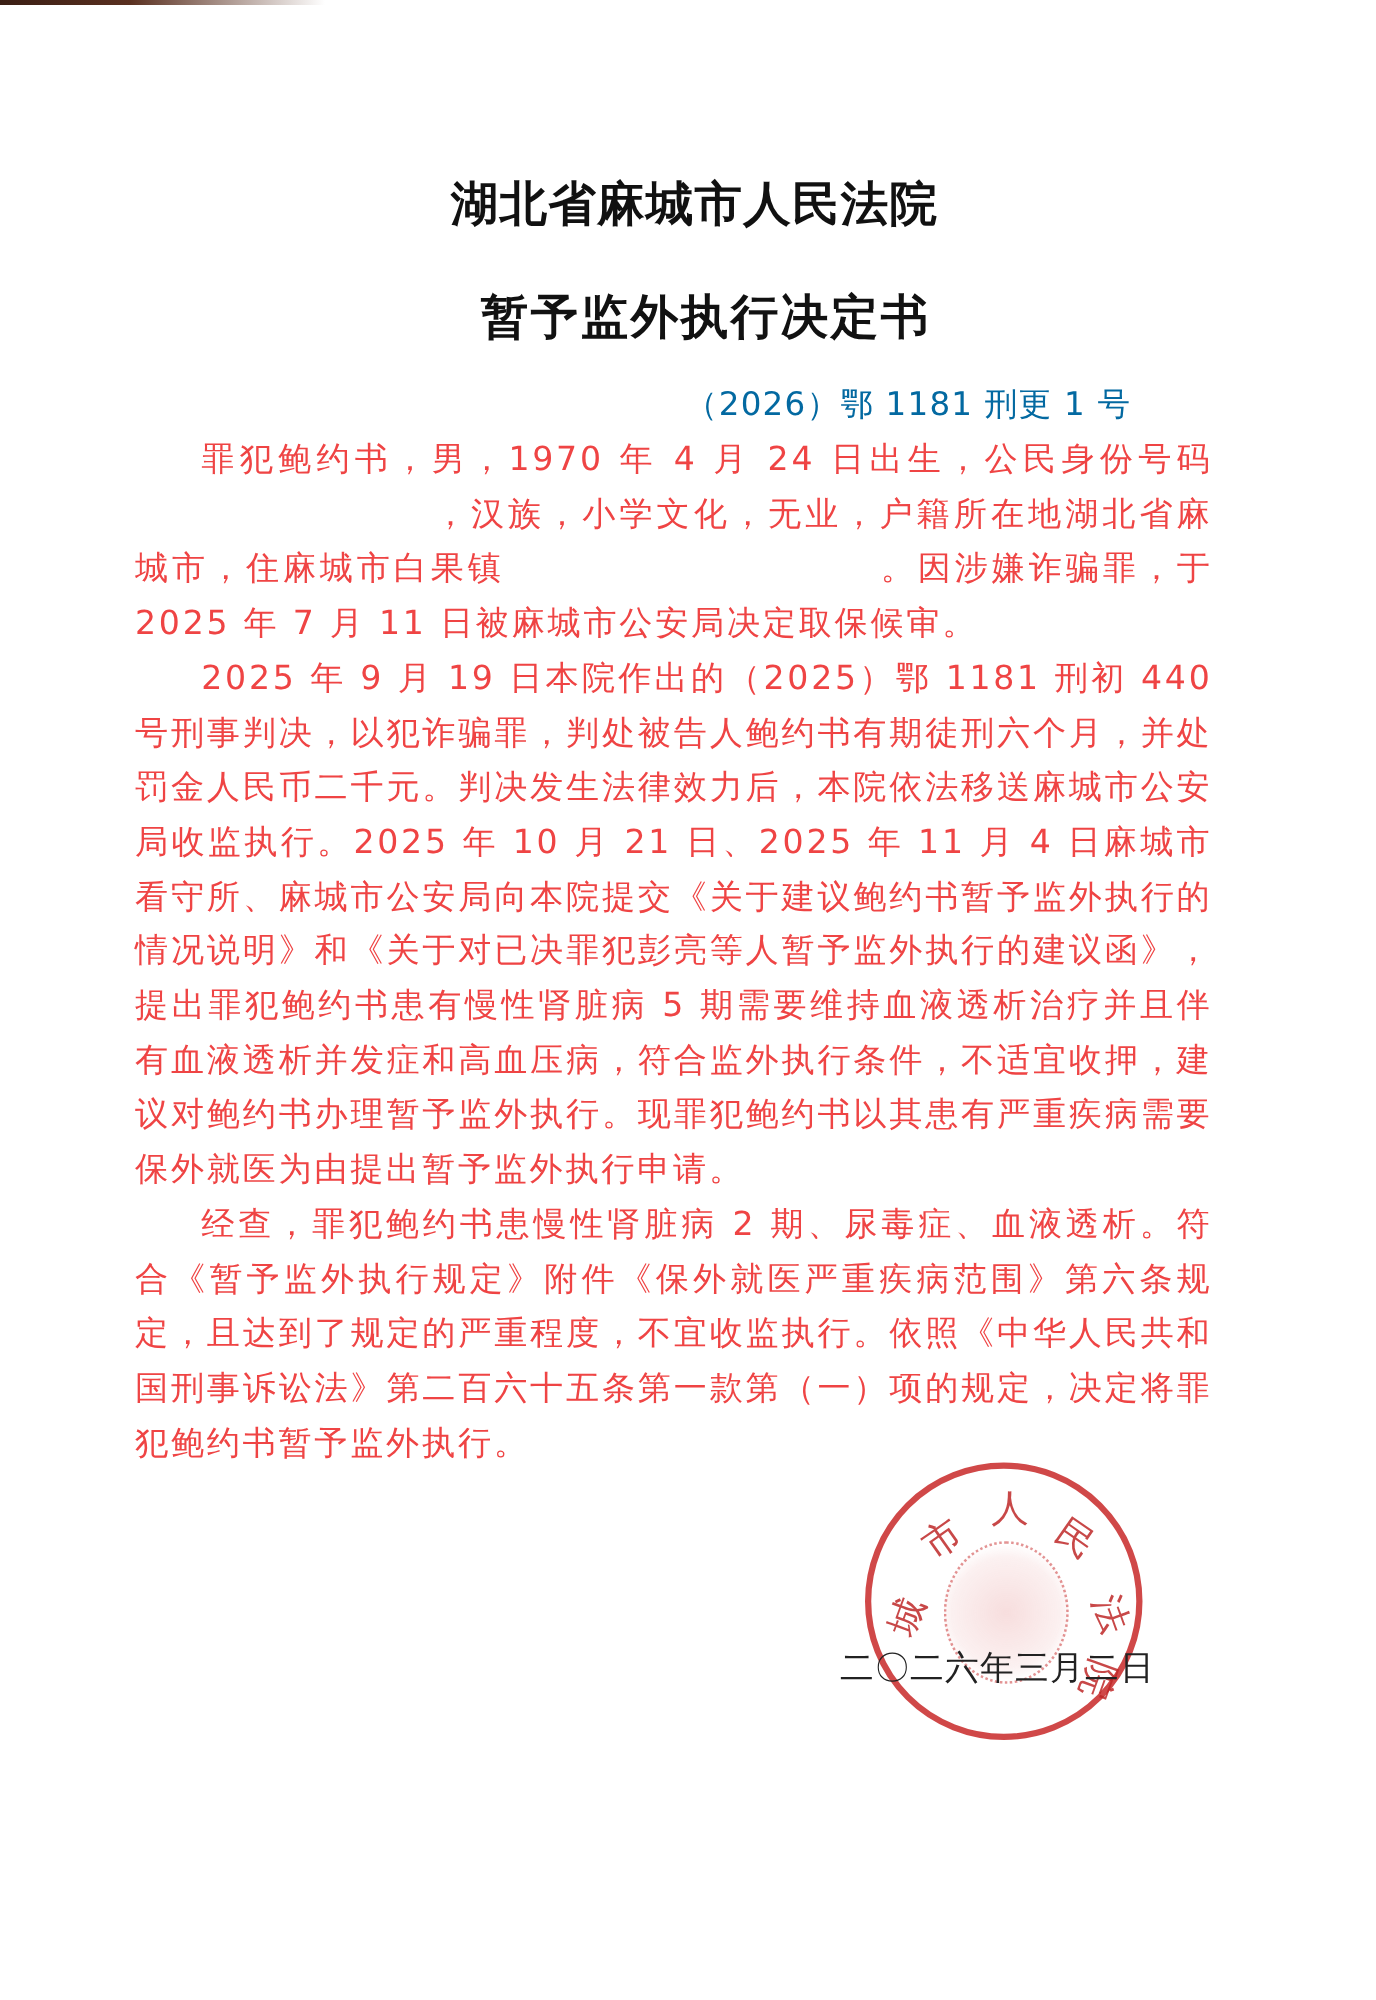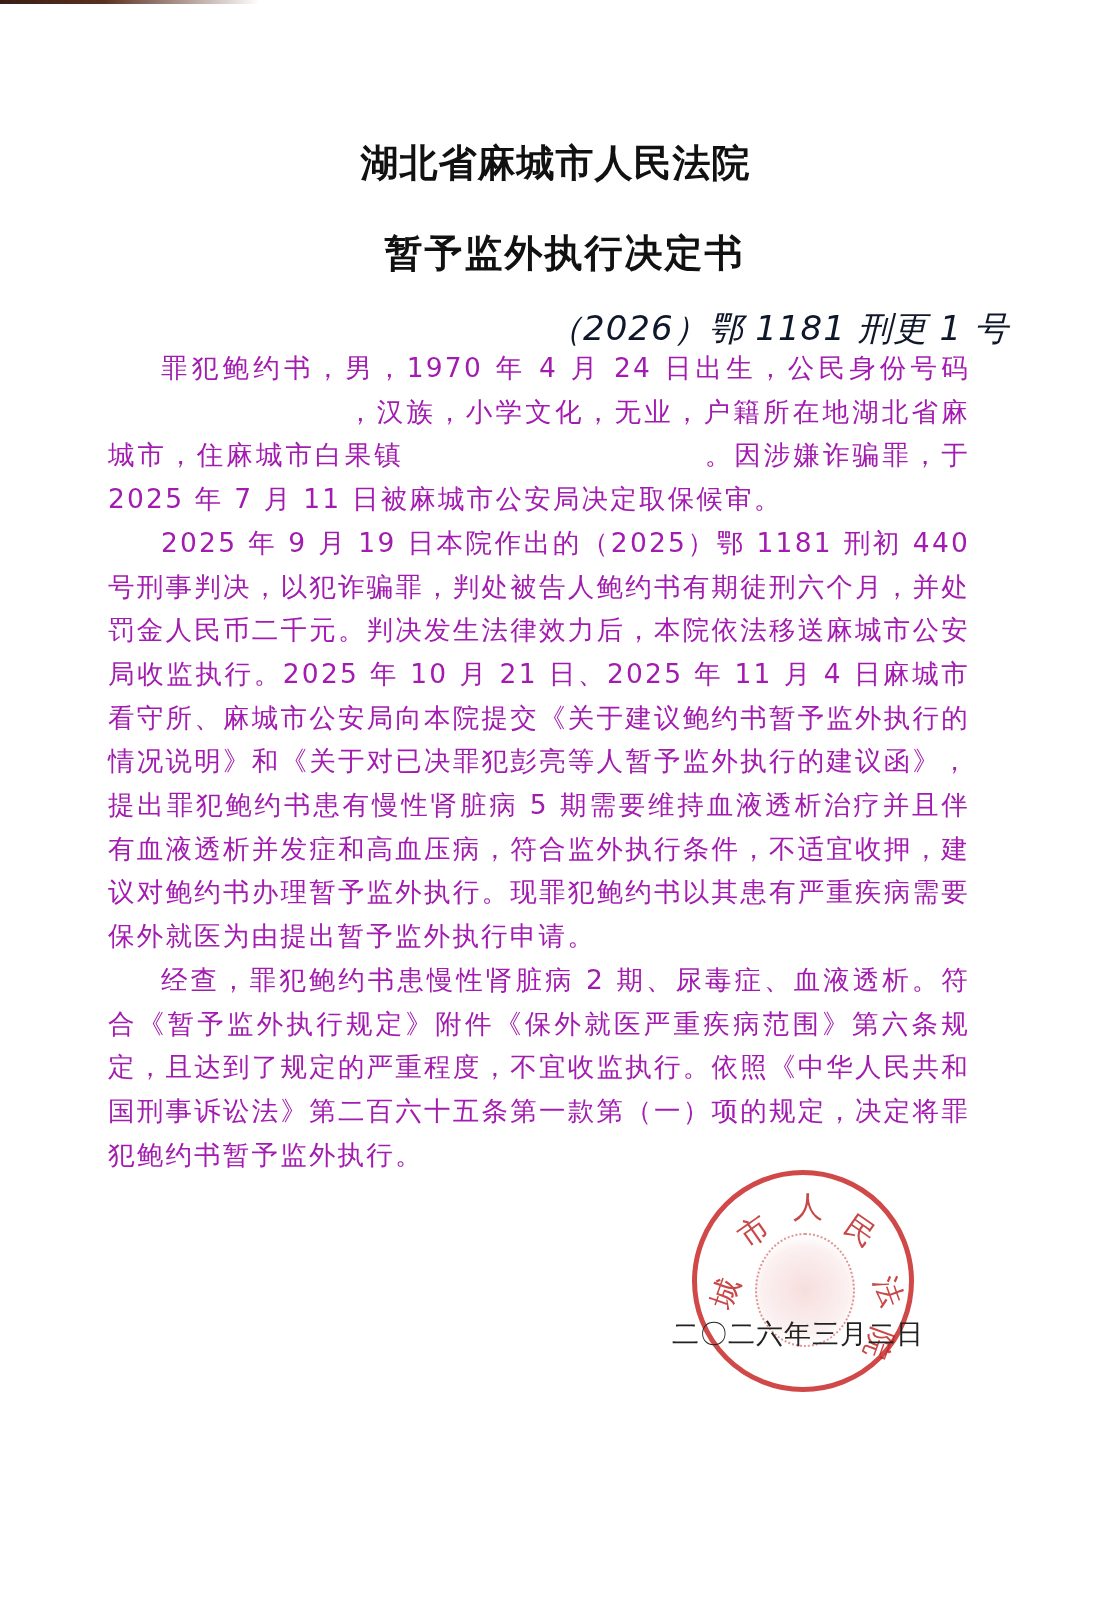--- a/index.html
+++ b/index.html
@@ -47,34 +47,33 @@
       font-weight: bold;
       font-size: 38px;
       letter-spacing: 2px;
       color: #111;
       padding-left: 28px;
     }
     .case-no {
       position: absolute;
       left: 548px;
       top: 306px;
-      font-size: 34px;
+      font-size: 26px;
       letter-spacing: 1px;
-      color: #0f172a;
-      font-style: italic;
+      color: #0369a1;
     }
     .body-text {
       position: absolute;
       left: 108px;
       top: 346px;
       width: 862px;
       font-size: 26.5px;
       line-height: 43.7px;
       letter-spacing: 2.2px;
-      color: #a21caf;
+      color: #ef4444;
       text-align: justify;
     }
     .body-text p {
       margin: 0;
       text-indent: 2em;
     }
     .redact {
       display: inline-block;
       background: #ffffff;
       height: 1em;

